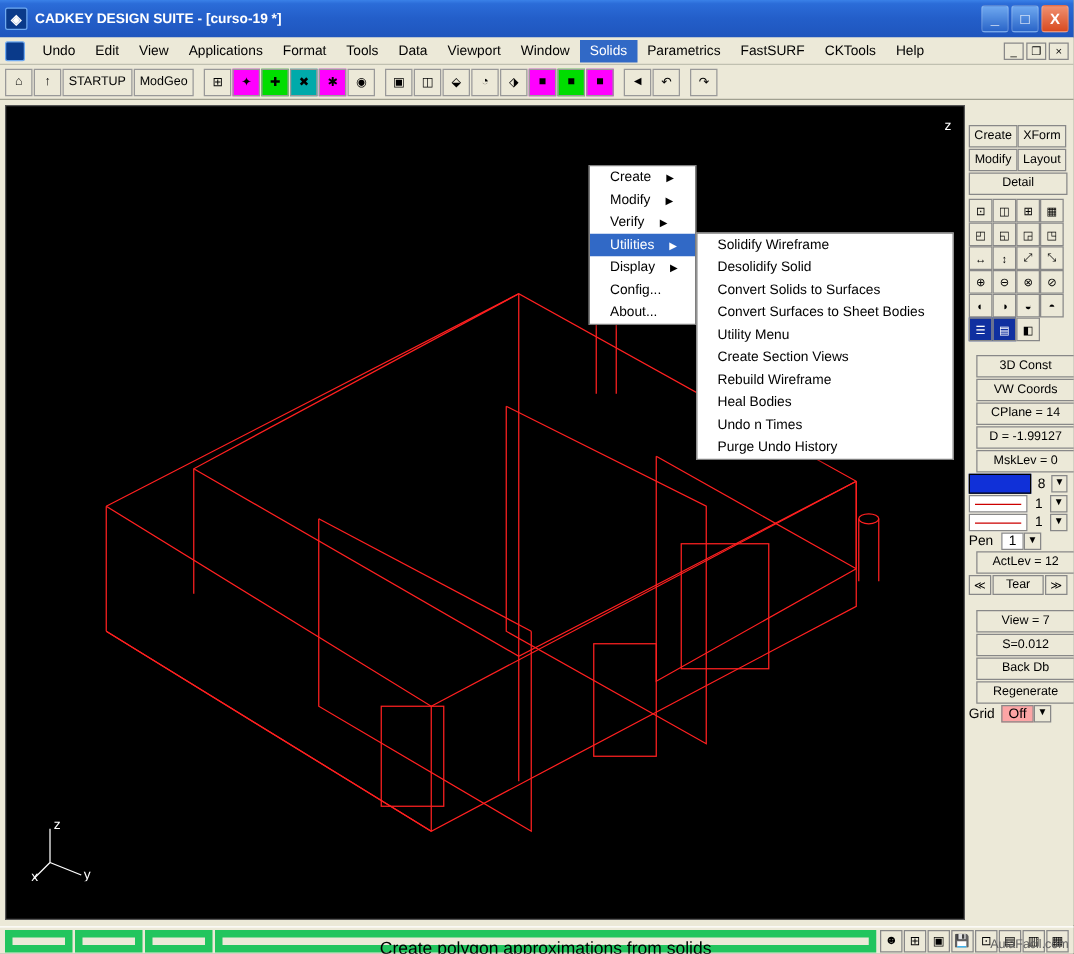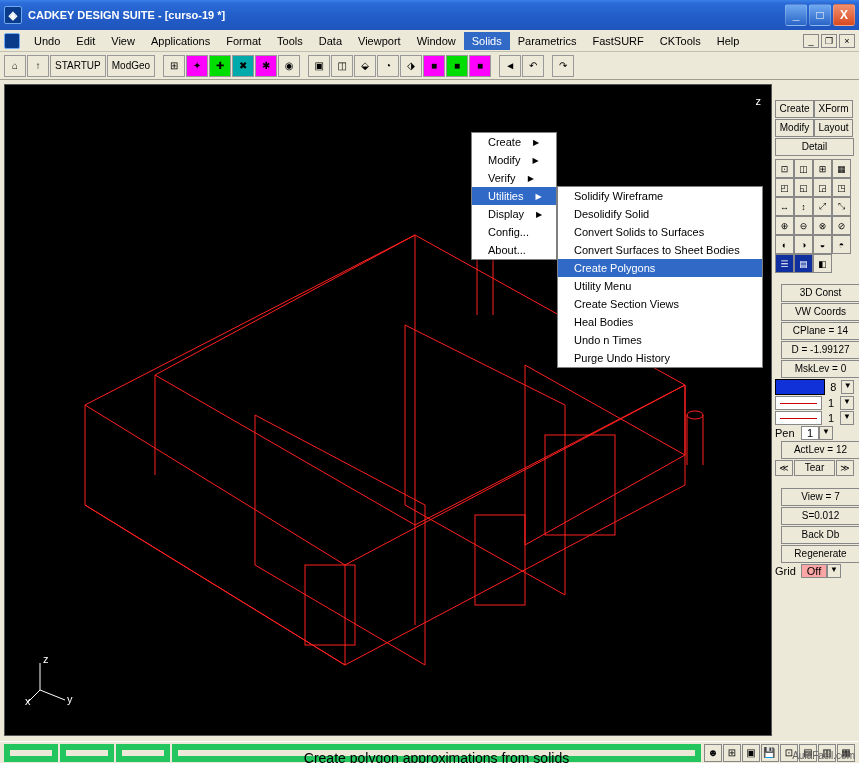--- a/index.html
+++ b/index.html
@@ -281,28 +281,28 @@
       </div>
     <div class="mitem">
         <span>Desolidify Solid</span>
       </div>
     <div class="mitem">
         <span>Convert Solids to Surfaces</span>
       </div>
     <div class="mitem">
         <span>Convert Surfaces to Sheet Bodies</span>
       </div>
-    <div class="mitem hl">
-        <span>Create Polygons</span>
-      </div>
     <div class="mitem">
         <span>Utility Menu</span>
       </div>
     <div class="mitem">
         <span>Create Section Views</span>
+      </div>
+    <div class="mitem">
+        <span>Rebuild Wireframe</span>
       </div>
     <div class="mitem">
         <span>Heal Bodies</span>
       </div>
     <div class="mitem">
         <span>Undo n Times</span>
       </div>
     <div class="mitem">
         <span>Purge Undo History</span>
       </div>

